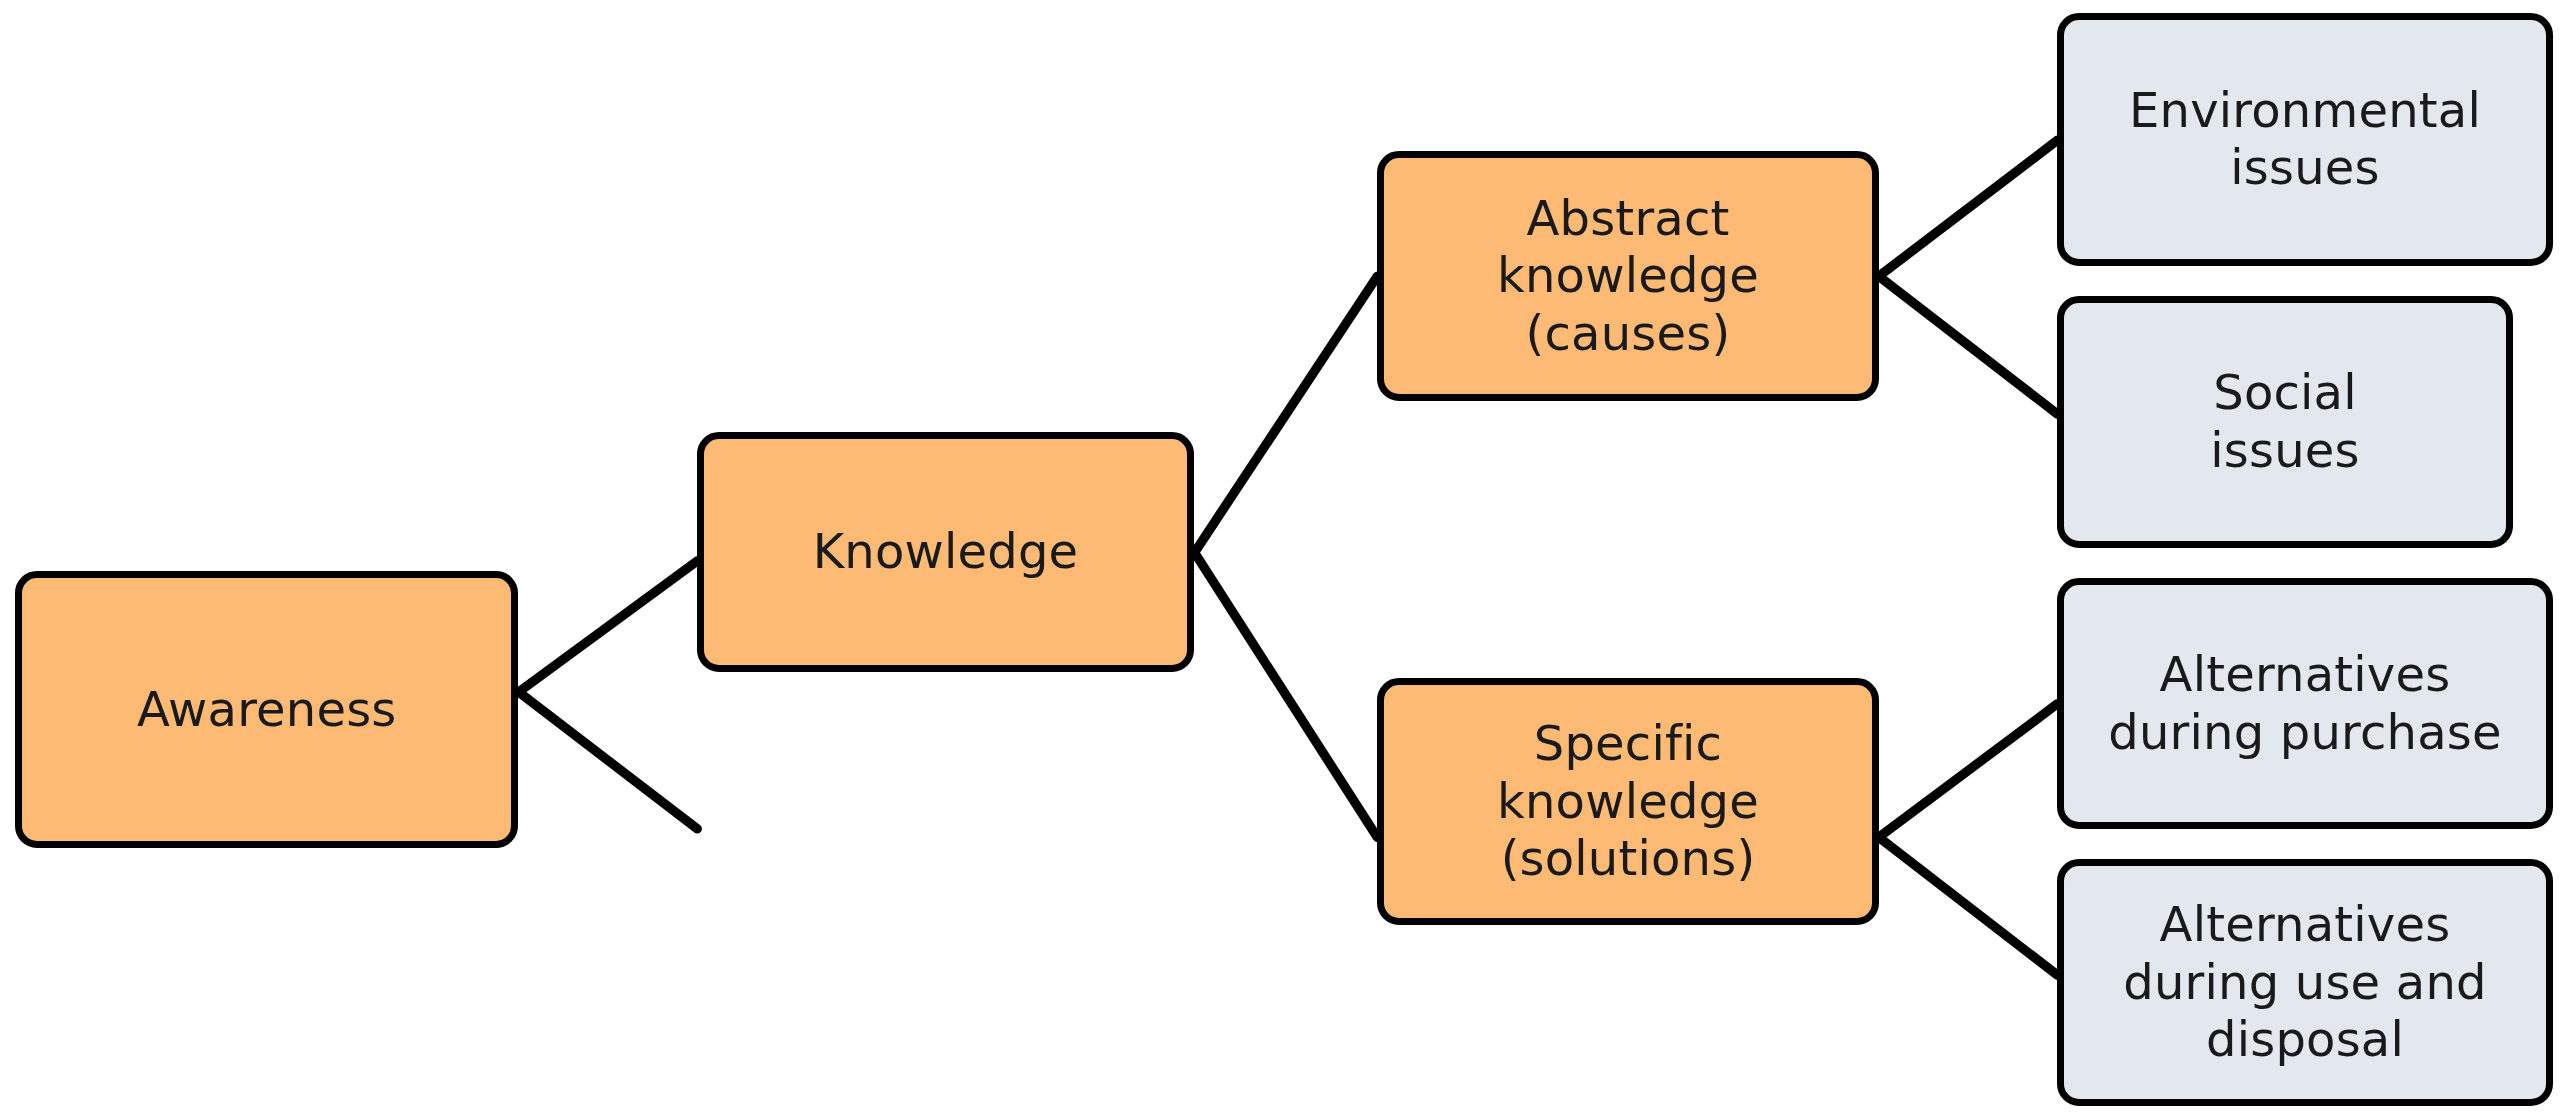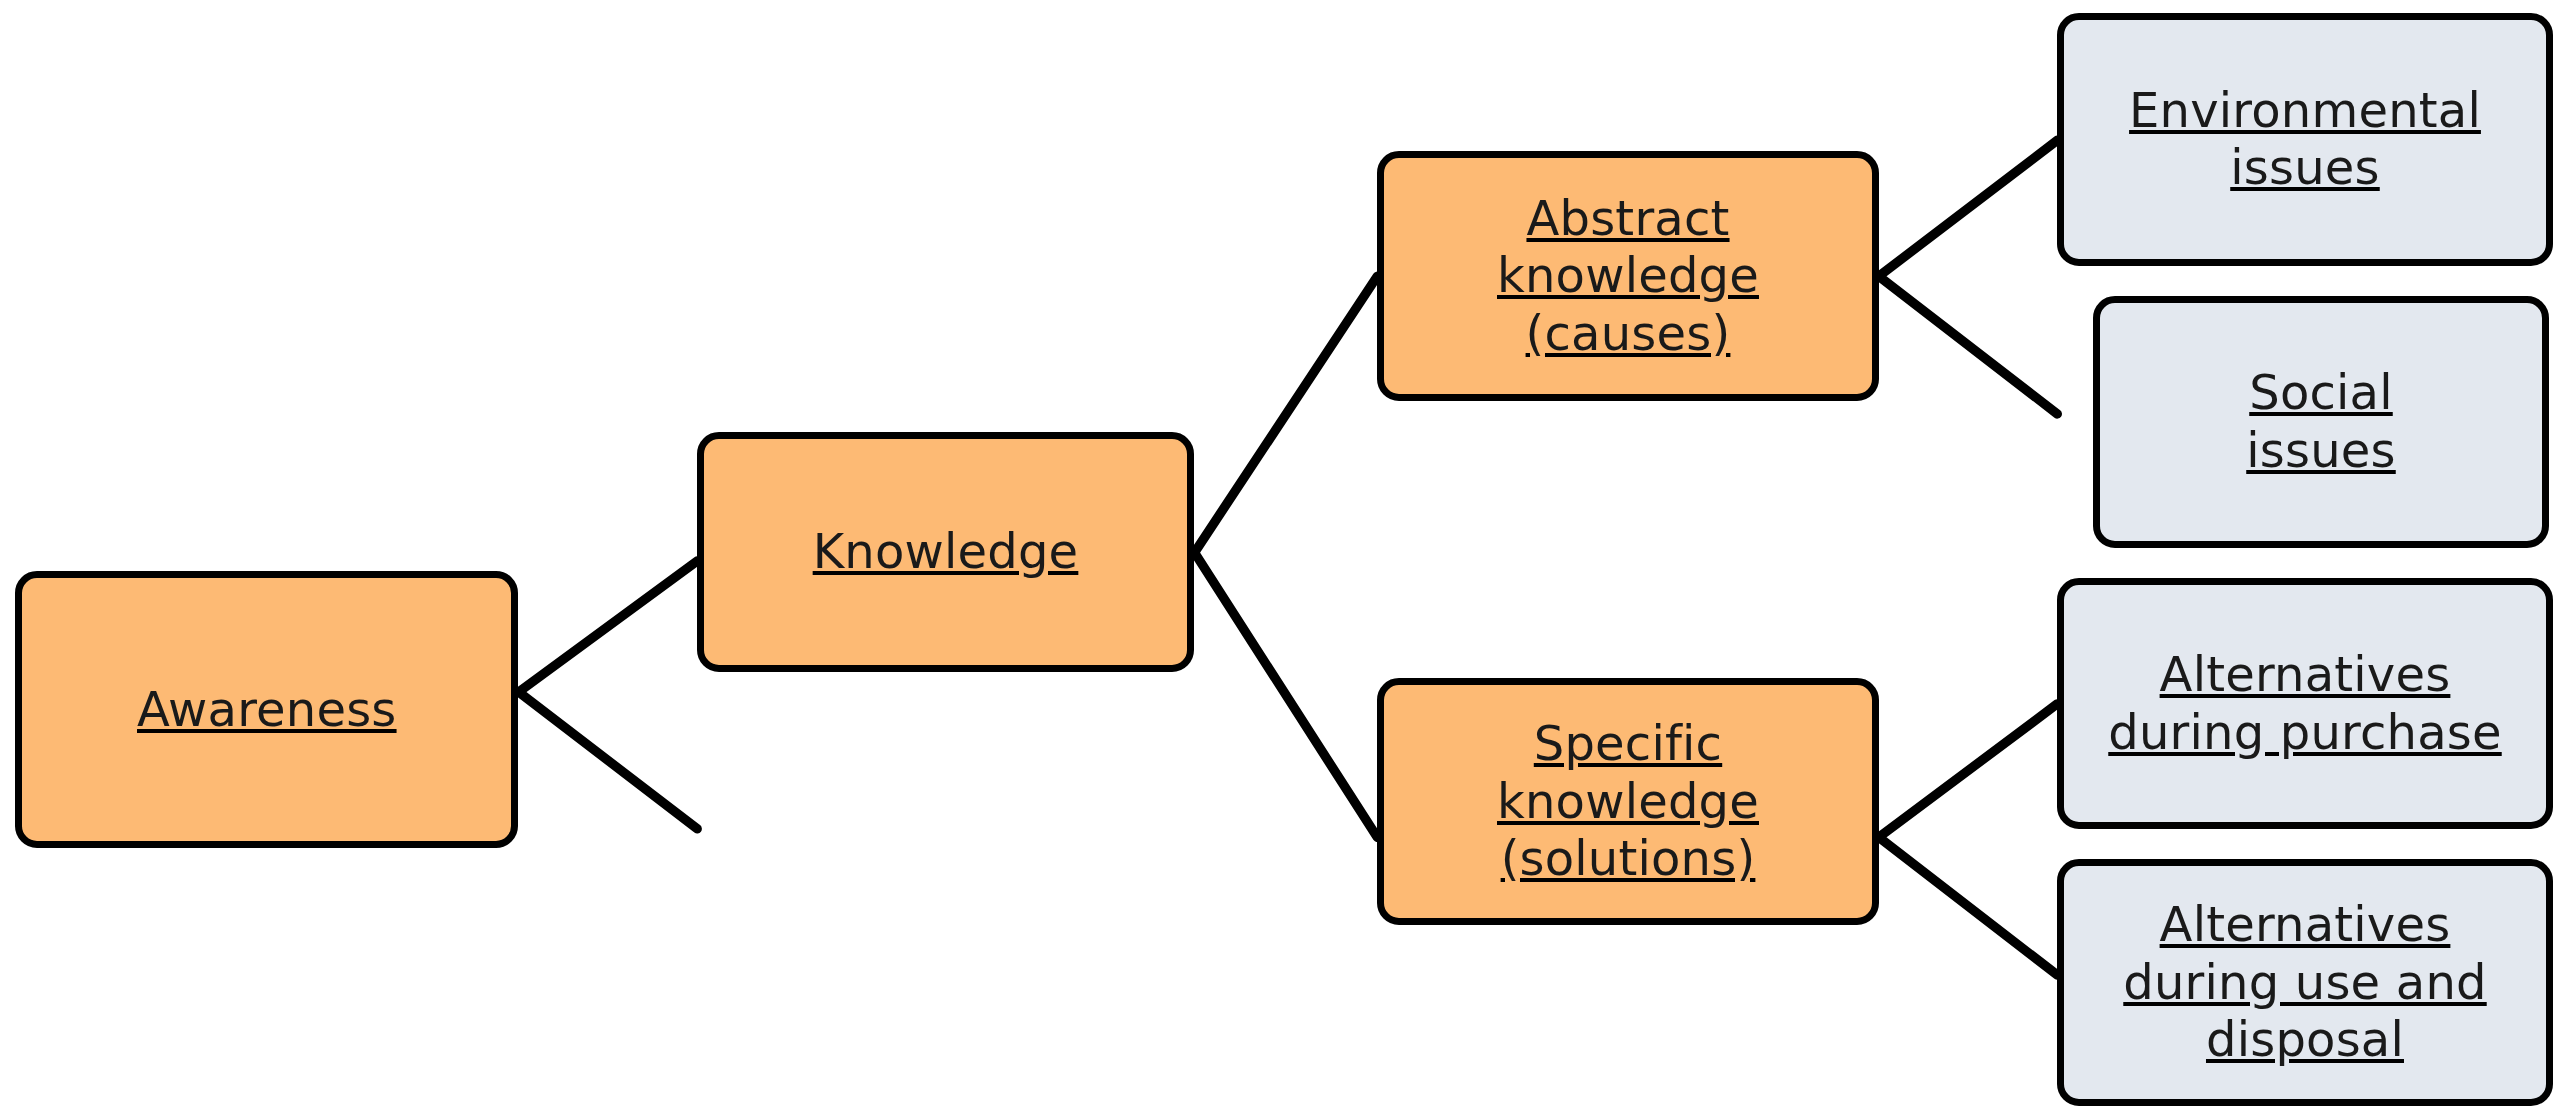--- a/index.html
+++ b/index.html
@@ -27,21 +27,20 @@
   }
   .node {
     position: absolute;
     box-sizing: border-box;
     border: 7.7px solid #000000;
     border-radius: 22px;
     display: flex;
     align-items: center;
     justify-content: flex-start;
     text-align: center;
-    text-decoration: underline;
   }
   .node-label {
     display: block;
     width: 100%;
     padding: 0 15.3px;
     box-sizing: border-box;
     color: #1a1a1a;
     font-size: 48px;
     line-height: 1.20;
     white-space: pre-line;
@@ -50,21 +49,21 @@
   .fill-white { background: #fdba74; }
   .fill-tint  { background: #e3e8ef; }
 
   
   #node-awareness      { left: 15.3px;   top: 571px;  width: 503px; height: 277px; }
   #node-knowledge      { left: 697px;  top: 432px;  width: 497px; height: 240px; }
   #node-belief         { left: 697px;  top: 707px;  width: 497px; height: 243px; }
   #node-abstract       { left: 1377px; top: 151px;  width: 502px; height: 250px; }
   #node-specific       { left: 1377px; top: 678px;  width: 502px; height: 247px; }
   #node-environmental  { left: 2057px; top: 12.8px;   width: 496px; height: 253px; }
-  #node-social         { left: 2057px; top: 296px;  width: 456px; height: 252px; margin-left: 36px; }
+  #node-social         { left: 2057px; top: 296px;  width: 456px; height: 252px; }
   #node-purchase       { left: 2057px; top: 578px;  width: 496px; height: 251px; }
   #node-disposal       { left: 2057px; top: 859px; width: 496px; height: 247px; }
 </style>
 </head>
 <body>
 
 <div id="diagram-canvas">
 
   <svg id="edge-layer" viewBox="0 0 3030 1314" width="2576" height="1117" xmlns="http://www.w3.org/2000/svg">
     <g stroke="#000000" stroke-width="11" fill="none" stroke-linecap="round" stroke-linejoin="round">

